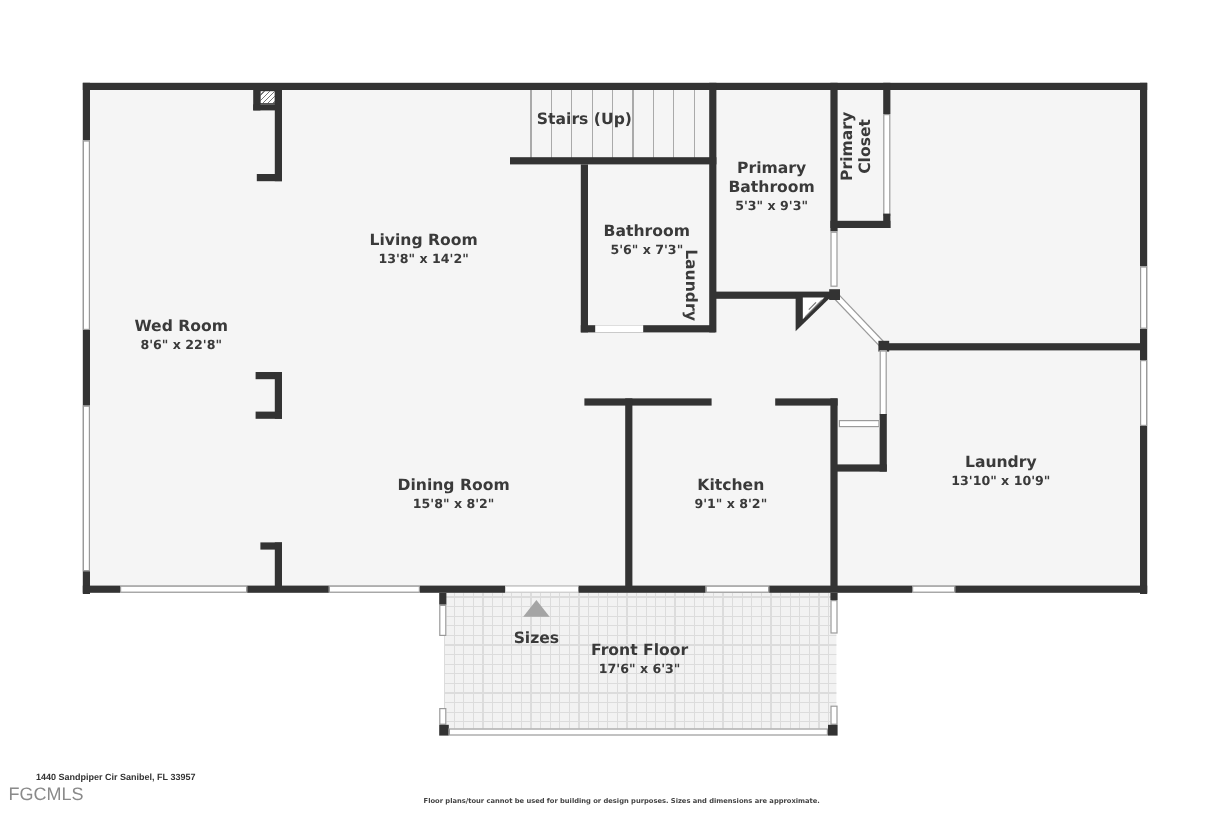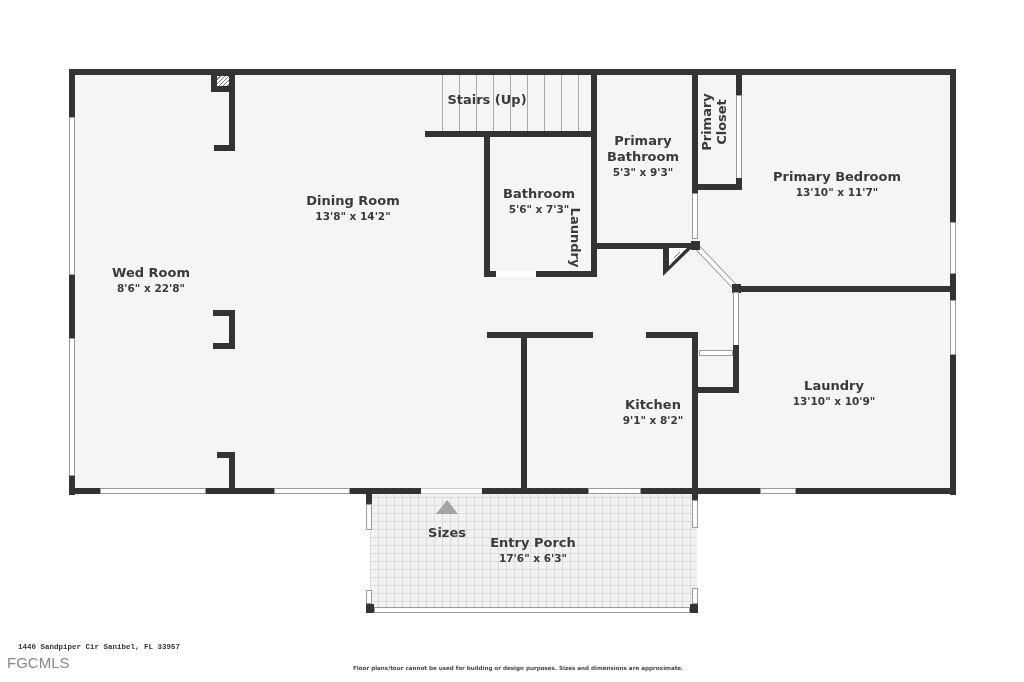--- a/index.html
+++ b/index.html
@@ -14,21 +14,21 @@
   .label .dim { font-weight:bold; font-size:10.5px; line-height:14px; display:block; color:#3a3a3a; }
   .vlabel { position:absolute; color:#3a3a3a; font-weight:bold; font-size:13px; line-height:15px; white-space:nowrap; text-align:center; }
   .stairs { position:absolute; background:#f5f5f5;
     background-image: repeating-linear-gradient(90deg, transparent 0px, transparent 16px, #aaaaaa 16px, #aaaaaa 17px); }
   .porch { position:absolute; background-color:#f2f2f2;
     background-image:
       linear-gradient(90deg, rgba(255,255,255,0) 0px, rgba(255,255,255,0) 3px, transparent 3px),
       repeating-linear-gradient(0deg, #dcdcdc 0px, #dcdcdc 1px, transparent 1px, transparent 8px),
       repeating-linear-gradient(90deg, #dcdcdc 0px, #dcdcdc 1px, transparent 1px, transparent 8px); }
   .hatch { position:absolute; background: repeating-linear-gradient(135deg, #ffffff 0px, #ffffff 2px, #777 2px, #777 3px); border:1px solid #333; box-sizing:border-box; }
-  .footer-addr { position:absolute; left:18px; top:643px; font-size:7.5px; font-weight:bold; color:#333; font-family:Liberation Mono, monospace; }
+  .footer-addr { position:absolute; left:30px; top:643px; font-size:7.5px; font-weight:bold; color:#333; font-family:Liberation Sans, sans-serif; }
   .footer-logo { position:absolute; left:7px; top:654px; font-size:15px; color:#8a8a8a; letter-spacing:0px; font-family:"Liberation Sans", sans-serif; }
   .disclaimer { position:absolute; left:353px; top:665px; font-size:5.6px; color:#444; font-weight:bold; white-space:nowrap; }
   .entry-arrow { position:absolute; width:0; height:0; border-left:11px solid transparent; border-right:11px solid transparent; border-bottom:14px solid #a5a5a5; }
 </style>
 </head>
 <body>
 
 <div class="plan">
 
   <div class="floor" style="left:70px; top:70px; width:884px; height:424px;"></div>
@@ -119,24 +119,28 @@
   <div class="win" style="left:374px; top:607px; width:316px; height:6px;"></div>
 
   <div class="entry-arrow" style="left:436px; top:500px;"></div>
 
   <div class="label" style="left:151px; top:265px;">
     <span class="name">Wed Room</span>
     <span class="dim">8'6" x 22'8"</span>
   </div>
 
   <div class="label" style="left:353px; top:193px;">
-    <span class="name">Dining Room</span>
+    <span class="name">Living Room</span>
     <span class="dim">13'8" x 14'2"</span>
   </div>
 
+  <div class="label" style="left:378px; top:397px;">
+    <span class="name">Dining Room</span>
+    <span class="dim">15'8" x 8'2"</span>
+  </div>
 
   <div class="label" style="left:487px; top:92px;">
     <span class="name">Stairs (Up)</span>
   </div>
 
   <div class="label" style="left:539px; top:186px;">
     <span class="name">Bathroom</span>
     <span class="dim">5'6" x 7'3"</span>
   </div>
 
@@ -148,40 +152,36 @@
     <span class="name">Primary</span>
     <span class="name">Bathroom</span>
     <span class="dim">5'3" x 9'3"</span>
   </div>
 
   <div class="vlabel" style="left:682px; top:107px; width:64px; transform:rotate(-90deg);">
     <span style="display:block;">Primary</span>
     <span style="display:block;">Closet</span>
   </div>
 
-  <div class="label" style="left:837px; top:169px;">
-    <span class="name">Primary Bedroom</span>
-    <span class="dim">13'10" x 11'7"</span>
-  </div>
 
-  <div class="label" style="left:609px; top:397px;margin-left:44px;">
+  <div class="label" style="left:609px; top:397px;">
     <span class="name">Kitchen</span>
     <span class="dim">9'1" x 8'2"</span>
   </div>
 
   <div class="label" style="left:834px; top:378px;">
     <span class="name">Laundry</span>
     <span class="dim">13'10" x 10'9"</span>
   </div>
 
   <div class="label" style="left:447px; top:525px;">
     <span class="name">Sizes</span>
   </div>
 
   <div class="label" style="left:533px; top:535px;">
-    <span class="name">Entry Porch</span>
+    <span class="name">Front Floor</span>
     <span class="dim">17'6" x 6'3"</span>
   </div>
 </div>
 
 <div class="footer-addr">1440 Sandpiper Cir Sanibel, FL 33957</div>
 <div class="footer-logo">FGCMLS</div>
 <div class="disclaimer">Floor plans/tour cannot be used for building or design purposes. Sizes and dimensions are approximate.</div>
 
 </body></html>

